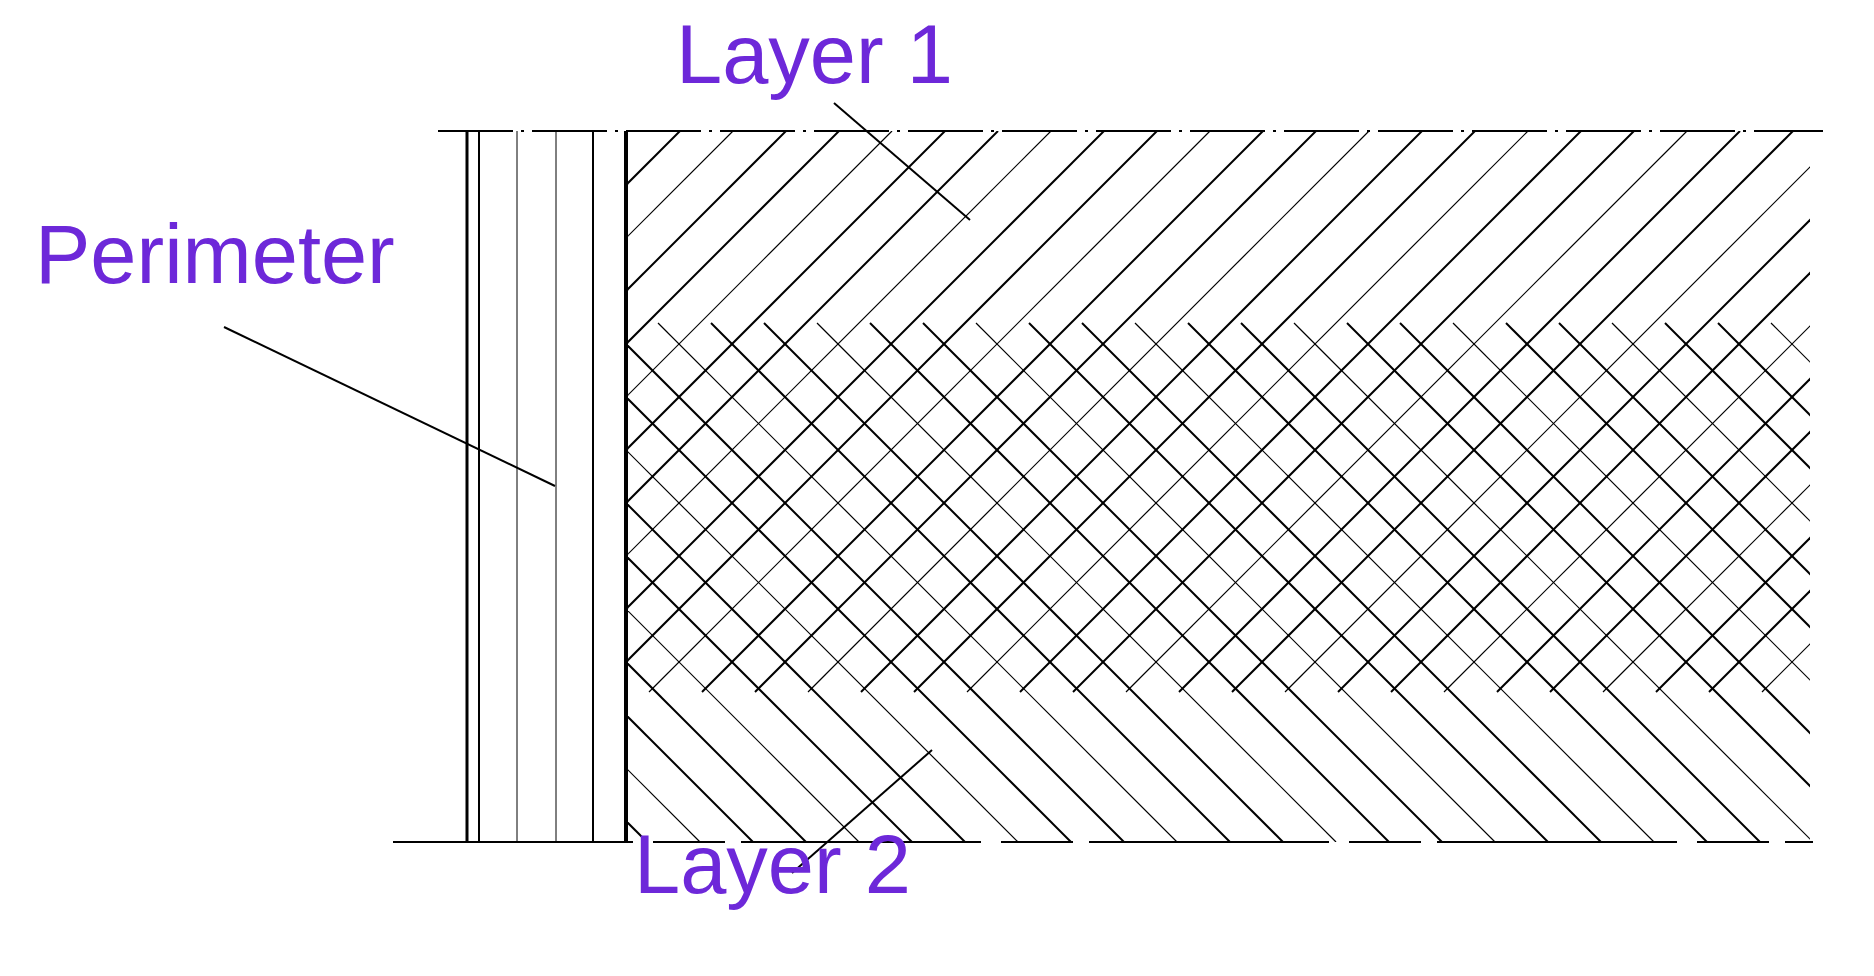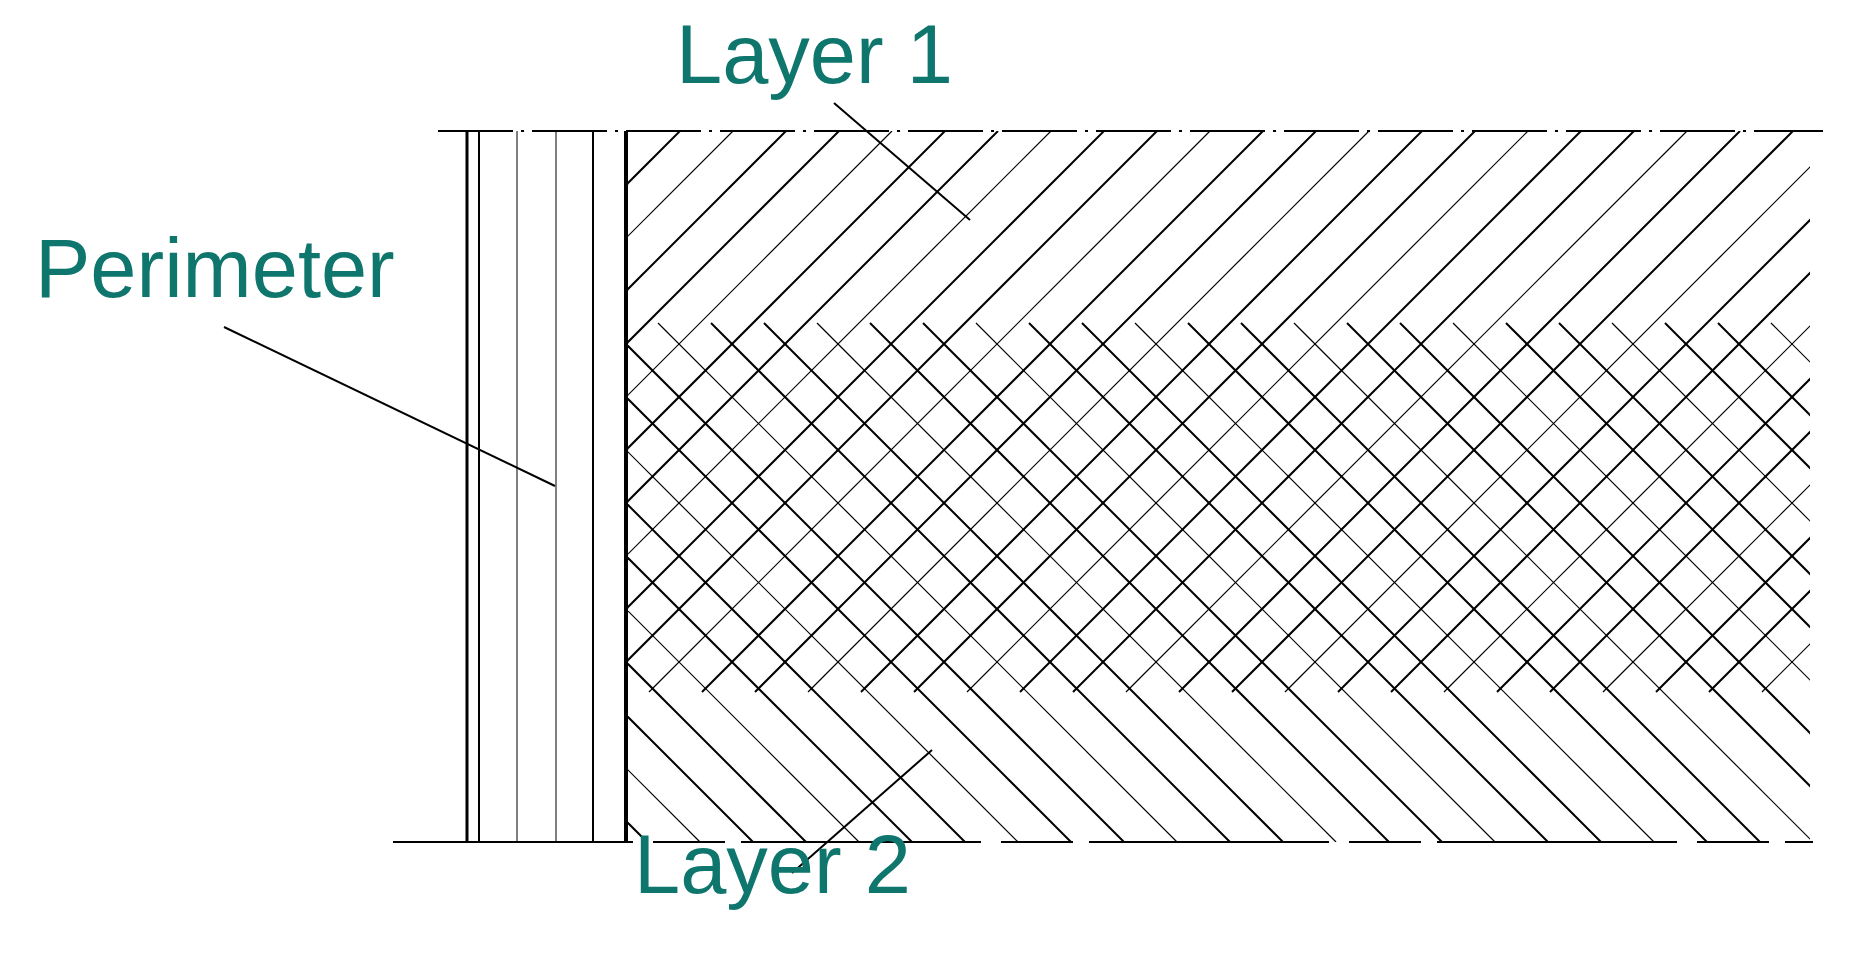--- a/index.html
+++ b/index.html
@@ -3,21 +3,21 @@
 <meta charset="utf-8">
 <style>
   html, body { margin: 0; padding: 0; background: #ffffff; }
   body { width: 1874px; height: 976px; overflow: hidden; position: relative; }
   #canvas { position: absolute; left: 0; top: 0; }
   .label {
     position: absolute;
     font-family: "Liberation Sans", sans-serif;
     font-size: 83px;
     line-height: 1;
-    color: #0f766e;
+    color: #6d28d9;
     white-space: nowrap;
   }
 </style>
 </head>
 <body>
 
 <svg id="canvas" width="1874" height="976" viewBox="0 0 1874 976" xmlns="http://www.w3.org/2000/svg">
   <defs>
     <clipPath id="hatchClip">
       <rect id="hatchClipRect" x="628" y="131" width="1182" height="711"></rect>
@@ -138,13 +138,13 @@
     </g>
   <line id="top-boundary" stroke="#000" stroke-width="2" x1="438" y1="131" x2="1823" y2="131" stroke-dasharray="75 8 3 8"></line>
   <line id="bottom-boundary" stroke="#000" stroke-width="2" x1="393" y1="842" x2="1813" y2="842" stroke-dasharray="240 20 72 16"></line>
   <line id="leader-layer1" stroke="#000" stroke-width="2" x1="834" y1="103" x2="970" y2="220"></line>
   <line id="leader-layer2" stroke="#000" stroke-width="2" x1="792" y1="873" x2="932" y2="750"></line>
   <line id="leader-perimeter" stroke="#000" stroke-width="2" x1="224" y1="327" x2="555" y2="486"></line>
 </svg>
 
 <div class="label" id="lbl-layer1" style="left: 676px; top: 12.885px;">Layer 1</div>
 <div class="label" id="lbl-layer2" style="left: 634px; top: 823px;">Layer 2</div>
-<div class="label" id="lbl-perimeter" style="left: 35px; top: 227px;">Perimeter</div>
+<div class="label" id="lbl-perimeter" style="left: 35px; top: 213px;">Perimeter</div>
 
 </body></html>

